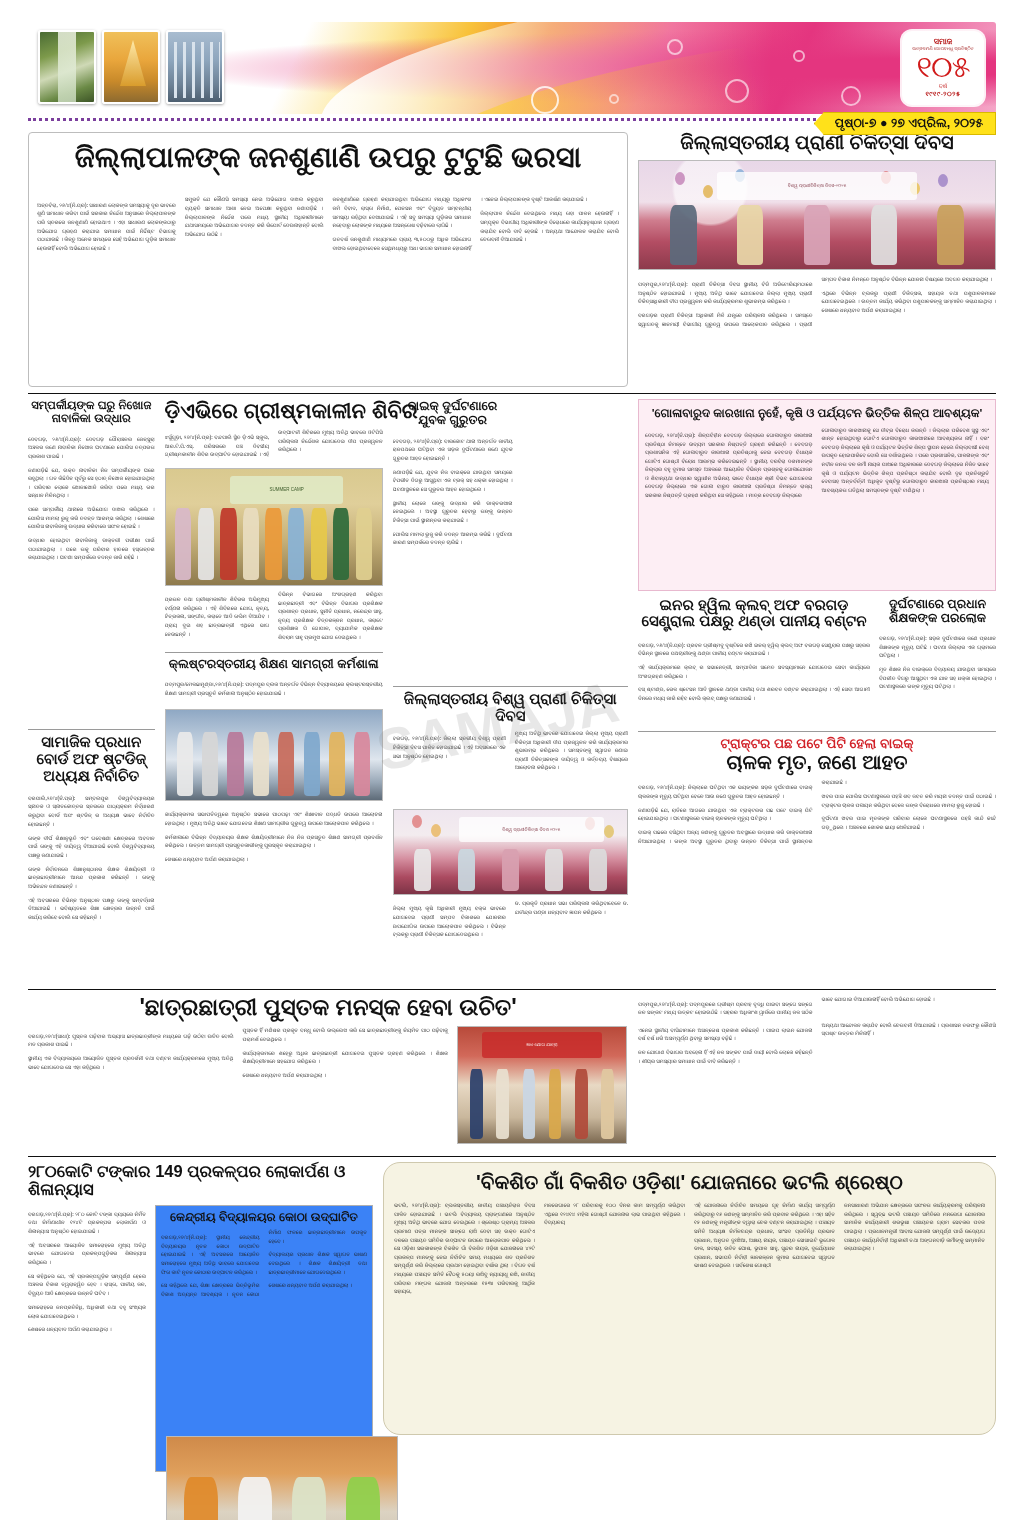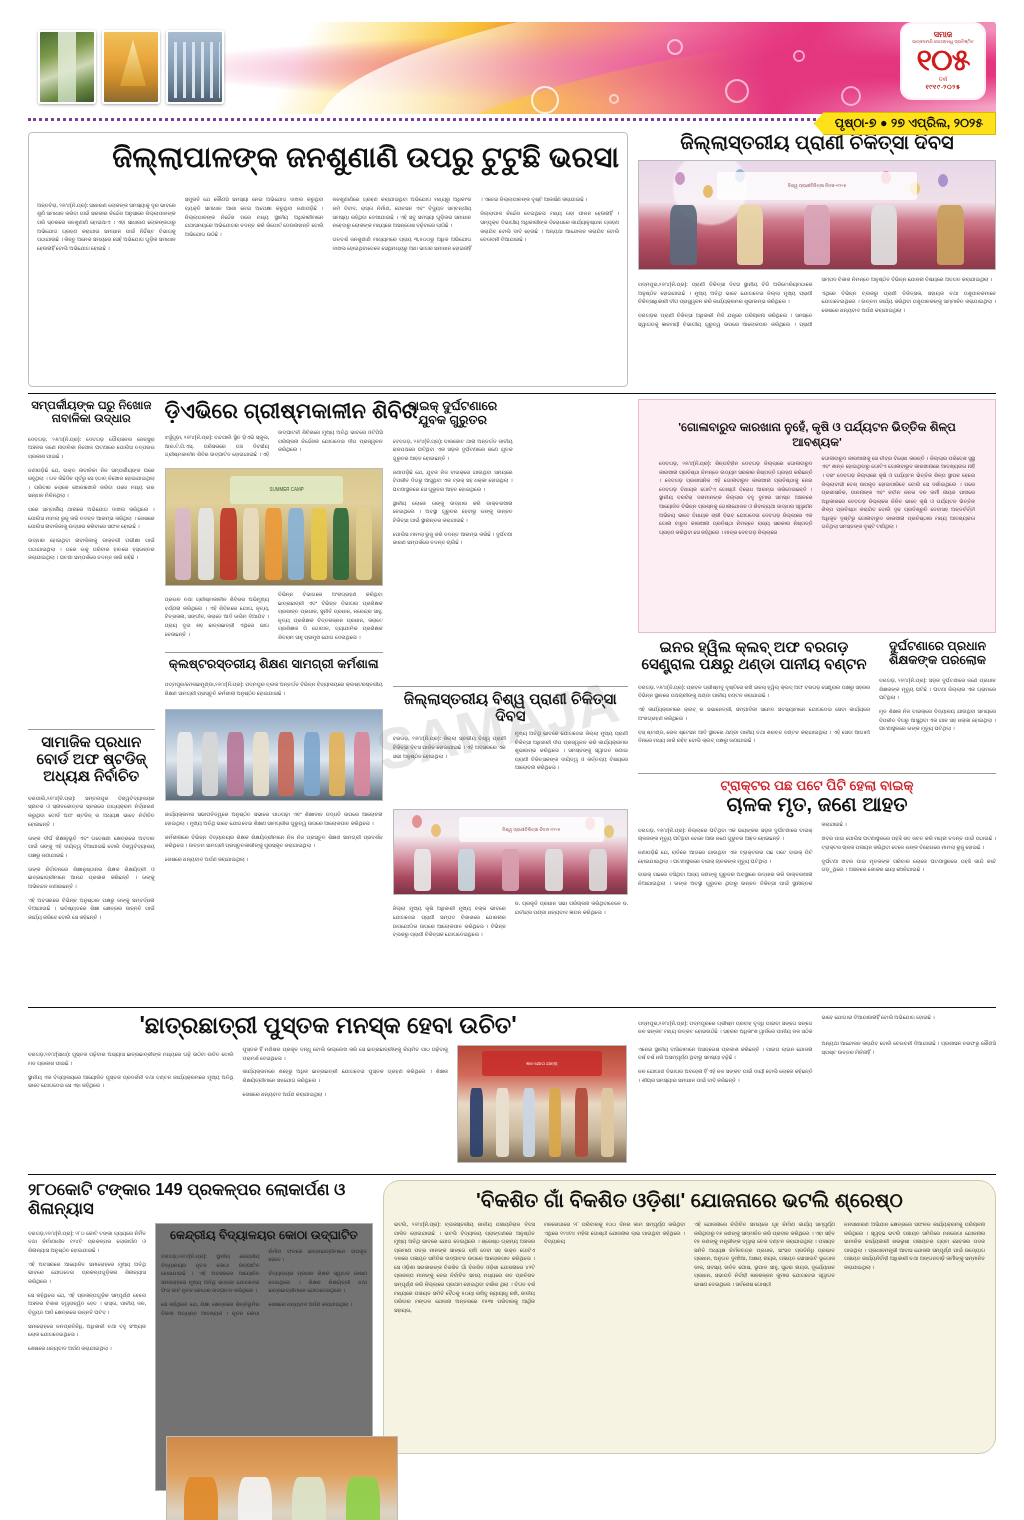--- a/index.html
+++ b/index.html
@@ -47,29 +47,29 @@
   .t3:after{content:"";position:absolute;left:6px;top:10px;width:46px;height:56px;background:repeating-linear-gradient(90deg,#d9e3ec 0 3px,rgba(0,0,0,0) 3px 9px);}
   .mh-title {
     position:absolute; left:0; right:0; top:50%; transform:translateY(-50%);
     text-align:center; z-index:6;
     font-family:"Liberation Sans", sans-serif;
     font-weight:bold; font-size:35px; letter-spacing:1px;
     color:#1a1a1a; text-shadow:0 2px 2px rgba(255,255,255,.85);
     padding-left:40px; padding-right:150px;
   }
   .mh-logo {
-    position:absolute; right:12px; top:2px; width:82px; height:74px;
+    position:absolute; right:12px; top:9px; width:82px; height:74px;
     background:#fff; border-radius:10px; z-index:7;
     box-shadow:0 0 0 2px rgba(255,255,255,.9);
     display:flex; flex-direction:column; align-items:center; justify-content:center;
     overflow:hidden;
   }
   .logo-top { font-size:8px; color:#b51212; font-weight:bold; line-height:1; }
   .logo-sub { font-size:4.5px; color:#9b1010; line-height:1.1; margin-top:1px; }
-  .logo-big { font-size:30px; font-weight:bold; color:#d11b1b; line-height:.95; margin:1px 0; letter-spacing:-1px;}
+  .logo-big { font-size:30px; font-weight:normal; color:#d11b1b; line-height:.95; margin:1px 0; letter-spacing:-1px;}
   .logo-year { font-size:6.5px; color:#b51212; font-weight:bold; letter-spacing:.5px;}
   .logo-name { font-size:6px; color:#c01515; }
 
   .dotline {
     margin:4px 28px 0 28px; height:6px;
     border-top:3px dotted #7b3f9d;
     position:relative;
   }
   .pageflag {
     position:absolute; right:0; top:-9px;
@@ -119,21 +119,21 @@
   .ph-banner {
     position:absolute; left:22%; right:22%; top:10%; height:26%;
     background:rgba(255,255,255,.78); border-radius:3px;
     display:flex; align-items:center; justify-content:center;
     font-size:4.5px; color:#7a2b3a; font-family:"Liberation Sans",sans-serif;
     text-align:center; padding:1px;
   }
   .balloon { position:absolute; width:10px; height:13px; border-radius:50%; opacity:.8; }
 
   
-  .box-grey { border:1px solid #b0b0b0; background:#737373; }
+  .box-grey { border:1px solid #b0b0b0; background:#3b82f6; }
   .box-pink { border:1px solid #e8b9cf; background:#fdeef4; }
   .box-cream { border:1px solid #cfc9ae; background:#f6f3e3; border-radius:10px; }
   .box-white { border:1px solid #bdbdbd; background:#fff; }
 
   
   .watermark {
     position:absolute; left:180px; top:560px; width:620px; height:260px;
     transform:rotate(-12deg); pointer-events:none; z-index:3;
     color:rgba(120,120,120,.17);
     font-family:"Liberation Sans", sans-serif; font-weight:bold;
@@ -182,21 +182,21 @@
   </div>
 
   <div class="content">
 
     <div class="watermark">SAMAJA</div>
 
     <div class="row" style="align-items:flex-start;">
 
       <div style="width:600px;">
         <div class="box-white" style="padding:8px 8px 6px 8px;border-radius:4px;">
-          <div class="hl" style="font-size:29px;letter-spacing:0px;margin-bottom:22px;text-align:right;">ଜିଲ୍ଲାପାଳଙ୍କ ଜନଶୁଣାଣି ଉପରୁ ଟୁଟୁଛି ଭରସା</div>
+          <div class="hl" style="font-size:29px;letter-spacing:0px;margin-bottom:22px;">ଜିଲ୍ଲାପାଳଙ୍କ ଜନଶୁଣାଣି ଉପରୁ ଟୁଟୁଛି ଭରସା</div>
           <div class="cols4" style="height:185px;overflow:hidden;">
             <p class="body-txt">ଅନ୍ତବିରା, ୨୬/୪(ନି.ପ୍ର): ସାଧାରଣ ଲୋକଙ୍କ ସମସ୍ୟାକୁ ଦୂର ଭାବରେ ଶୁଣି ସମାଧାନ କରିବା ପାଇଁ ସରକାର ନିର୍ଦ୍ଦେଶ ଅନୁସାରେ ଜିଲ୍ଲାପାଳଙ୍କ ପରି ସ୍ତରରେ ଜନଶୁଣାଣି ହୋଇଥାଏ । ଏହା ସାଧାରଣ ଲୋକଙ୍କଠାରୁ ଅଭିଯୋଗ ଗ୍ରହଣ କରାଯାଇ ସମାଧାନ ପାଇଁ ନିର୍ଦ୍ଦିଷ୍ଟ ବିଭାଗକୁ ପଠାଯାଉଛି । କିନ୍ତୁ ଅନେକ ସମୟରେ ସେହି ଅଭିଯୋଗ ଗୁଡ଼ିକ ସମାଧାନ ହେଉନାହିଁ ବୋଲି ଅଭିଯୋଗ ହୋଇଛି ।</p>
             <p class="body-txt">ସମ୍ପ୍ରତି ଯେ କୌଣସି ସମସ୍ୟା ନେଇ ଅଭିଯୋଗ ଦାଖଲ କରୁଥିବା ବ୍ୟକ୍ତି ସମାଧାନ ଆଶା ନେଇ ଅପେକ୍ଷା କରୁଥିବା ଜଣାପଡ଼ିଛି । ଜିଲ୍ଲାପାଳଙ୍କ ନିର୍ଦ୍ଦେଶ ପରେ ମଧ୍ୟ ସ୍ଥାନୀୟ ଅଧିକାରୀମାନେ ଯଥାସମୟରେ ଅଭିଯୋଗର ତଦନ୍ତ କରି ରିପୋର୍ଟ ଦେଉନାହାନ୍ତି ବୋଲି ଅଭିଯୋଗ ଉଠିଛି ।</p>
             <p class="body-txt">ଜନଶୁଣାଣିରେ ଗ୍ରହଣ କରାଯାଇଥିବା ଅଭିଯୋଗ ମଧ୍ୟରୁ ଅଧିକାଂଶ ଜମି ବିବାଦ, ରାସ୍ତା ନିର୍ମାଣ, ପେନସନ ଏବଂ ବିଦ୍ୟୁତ ସମ୍ବନ୍ଧୀୟ ସମସ୍ୟା ରହିଥିବା ଦେଖାଯାଇଛି । ଏହି ସବୁ ସମସ୍ୟା ଗୁଡ଼ିକର ସମାଧାନ ନହେବାରୁ ଲୋକଙ୍କ ମଧ୍ୟରେ ଅସନ୍ତୋଷ ବଢ଼ିବାରେ ଲାଗିଛି ।</p>
             <p class="body-txt">ଗତବର୍ଷ ଜନଶୁଣାଣି ମାଧ୍ୟମରେ ପ୍ରାୟ ୩,୫୦୦ରୁ ଅଧିକ ଅଭିଯୋଗ ଦାଖଲ ହୋଇଥିବାବେଳେ ସେଥିମଧ୍ୟରୁ ଅଧା ଭାଗର ସମାଧାନ ହୋଇନାହିଁ । ଏନେଇ ଜିଲ୍ଲାପାଳଙ୍କ ଦୃଷ୍ଟି ଆକର୍ଷଣ କରାଯାଇଛି ।</p>
             <p class="body-txt">ଜିଲ୍ଲାପାଳ ନିର୍ଦ୍ଦେଶ ଦେଇଥିଲେ ମଧ୍ୟ ତାହା ପାଳନ ହେଉନାହିଁ । ସମ୍ପୃକ୍ତ ବିଭାଗୀୟ ଅଧିକାରୀଙ୍କ ବିରୋଧରେ କାର୍ଯ୍ୟାନୁଷ୍ଠାନ ଗ୍ରହଣ କରାଯିବ ବୋଲି ଦାବି ହେଉଛି । ଅନ୍ୟଥା ଆନ୍ଦୋଳନ କରାଯିବ ବୋଲି ଚେତାବନୀ ଦିଆଯାଇଛି ।</p>
           </div>
         </div>
       </div>
 
@@ -339,21 +339,21 @@
             </div>
           </div>
           <div class="cols2" style="margin-top:4px;height:52px;overflow:hidden;">
             <p class="body-txt">ଜିଲ୍ଲା ମୁଖ୍ୟ କୃଷି ଅଧିକାରୀ ମୁଖ୍ୟ ବକ୍ତା ଭାବରେ ଯୋଗଦେଇ ପ୍ରାଣୀ ସମ୍ପଦ ବିକାଶରେ ଯୋଜନାର ଉପଯୋଗିତା ଉପରେ ଆଲୋକପାତ କରିଥିଲେ । ବିଭିନ୍ନ ବ୍ଲକରୁ ପ୍ରାଣୀ ଚିକିତ୍ସକ ଯୋଗଦେଇଥିଲେ ।</p>
             <p class="body-txt">ଡ. ପ୍ରକୃତି ପ୍ରଧାନ ସଭା ପରିଚାଳନା କରିଥିବାବେଳେ ଡ. ଯତୀନ୍ଦ୍ର ପଣ୍ଡା ଧନ୍ୟବାଦ ଜ୍ଞାପନ କରିଥିଲେ ।</p>
           </div>
         </div>
       </div>
 
       <div style="width:358px;">
-        <div class="box-pink" style="padding:20px;">
+        <div class="box-pink" style="padding:6px;">
           <div class="hl" style="font-size:11.8px;margin-bottom:5px;line-height:1.2;">'ଗୋଳାବାରୁଦ କାରଖାନା ନୁହେଁ, କୃଷି ଓ ପର୍ଯ୍ୟଟନ ଭିତ୍ତିକ ଶିଳ୍ପ ଆବଶ୍ୟକ'</div>
           <div class="cols2" style="height:158px;overflow:hidden;">
             <p class="body-txt">ଦେବଗଡ଼, ୨୬/୪(ନି.ପ୍ର): ଶିଳ୍ପବିହୀନ ଦେବଗଡ଼ ଜିଲ୍ଲାରେ ଗୋଳାବାରୁଦ କାରଖାନା ପ୍ରତିଷ୍ଠା ନିମନ୍ତେ ଉଦ୍ୟମ ସରକାର ନିଷ୍ପତ୍ତି ଗ୍ରହଣ କରିଛନ୍ତି । ଦେବଗଡ଼ ପ୍ରଶାସନିକ ଏହି ଗୋଳାବାରୁଦ କାରଖାନା ପ୍ରତିଷ୍ଠାକୁ ନେଇ ଦେବଗଡ଼ ବିଧାୟକ ଗୋଟିଏ ଗୋଷ୍ଠୀ ବିରୋଧ ଆରମ୍ଭ କରିଦେଇଛନ୍ତି । ସ୍ଥାନୀୟ ବରବିରା ଦଶମାନଙ୍କ ଜିଲ୍ଲାର ବହୁ ଦୁମାର ସମସ୍ତ ଅଞ୍ଚଳରେ ଆୟୋଜିତ ବିଭିନ୍ନ ପ୍ରଶ୍ନକୁ ଗୋଳାଯୋଜନ ଓ ଶିବାନ୍ୟଥା ଉଦ୍ଧାର ସ୍ୱାଧୀନ ଅଭିନୟ ଭାବେ ବିଧାୟକ ଶ୍ରୀ ବିଭବ ଯୋଗଦେଇ ଦେବଗଡ଼ ଜିଲ୍ଲାରେ ଏକ ଗୋଳା ବାରୁଦ କାରଖାନା ପ୍ରତିଷ୍ଠା ନିମନ୍ତେ ରାଜ୍ୟ ସରକାର ନିଷ୍ପତ୍ତି ଗ୍ରହଣ କରିଥିବା ସେ କହିଥିଲେ । ମାତ୍ର ଦେବଗଡ଼ ଜିଲ୍ଲାରେ</p>
             <p class="body-txt">ଗୋଳାବାରୁଦ କାରଖାନାକୁ ସେ ତୀବ୍ର ବିରୋଧ କରନ୍ତି । ଜିଲ୍ଲାର ପରିବେଶ ସୁସ୍ଥ ଏବଂ ଶାନ୍ତ ହୋଇଥିବାରୁ ଗୋଟିଏ ଗୋଳାବାରୁଦ କାରଖାନାରେ ଆବଶ୍ୟକତା ନାହିଁ । ବରଂ ଦେବଗଡ଼ ଜିଲ୍ଲାରେ କୃଷି ଓ ପର୍ଯ୍ୟଟନ ଭିତ୍ତିକ ଶିଳ୍ପ ସ୍ଥାପନ ହେଲେ ଜିଲ୍ଲାବାସୀ ବେଶ୍ ଉପକୃତ ହୋଇପାରିବେ ବୋଲି ସେ ଦର୍ଶାଇଥିଲେ । ପରେ ପ୍ରଶାସନିକ, ପାଳନାଙ୍କ ଏବଂ ନବୀନ ଜନତା ଦଳ କର୍ମୀ ନାୟକ ପାଖରେ ଅଧିକାରରେ ଦେବଗଡ଼ ଜିଲ୍ଲାରେ ନିଜିତ ଭାବେ କୃଷି ଓ ପର୍ଯ୍ୟଟନ ଭିତ୍ତିକ ଶିଳ୍ପ ପ୍ରତିଷ୍ଠା କରାଯିବ ବୋଲି ଦୃଢ ପ୍ରତିଶ୍ରୁତି ଦେବାସହ ଅନ୍ତର୍ବର୍ତ୍ତୀ ଅଧିକୃତ ଦୃଷ୍ଟିରୁ ଗୋଳାବାରୁଦ କାରଖାନା ପ୍ରତିଷ୍ଠାର ମଧ୍ୟ ଆବଶ୍ୟକତା ଗତିଥିଲା ସମସ୍ତଙ୍କ ଦୃଷ୍ଟି ଟାଣିଥିଲା ।</p>
           </div>
         </div>
 
         <div class="row" style="margin-top:6px;align-items:flex-start;gap:9px;">
           <div style="width:232px;">
             <div class="hl" style="font-size:15px;">ଇନର ହ୍ୱିଲ କ୍ଲବ୍ ଅଫ ବରଗଡ଼</div>

